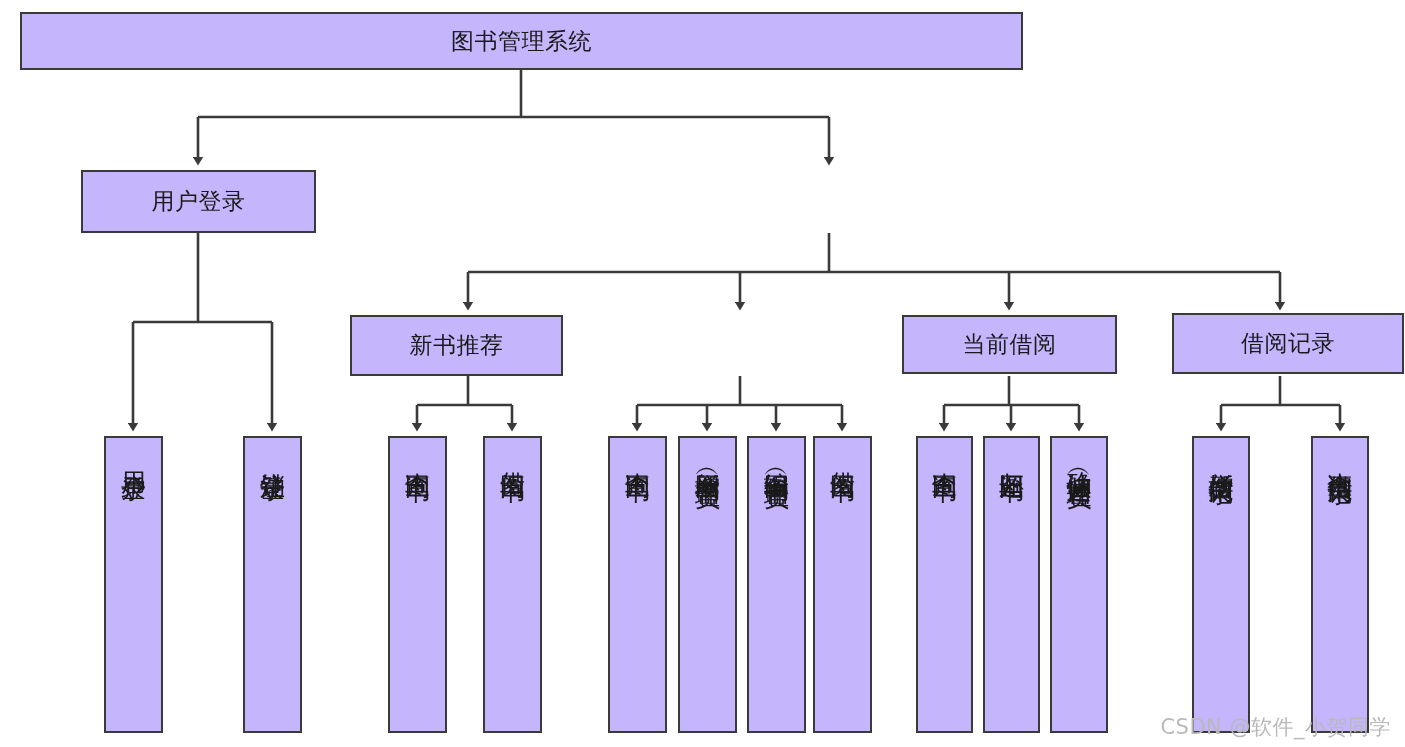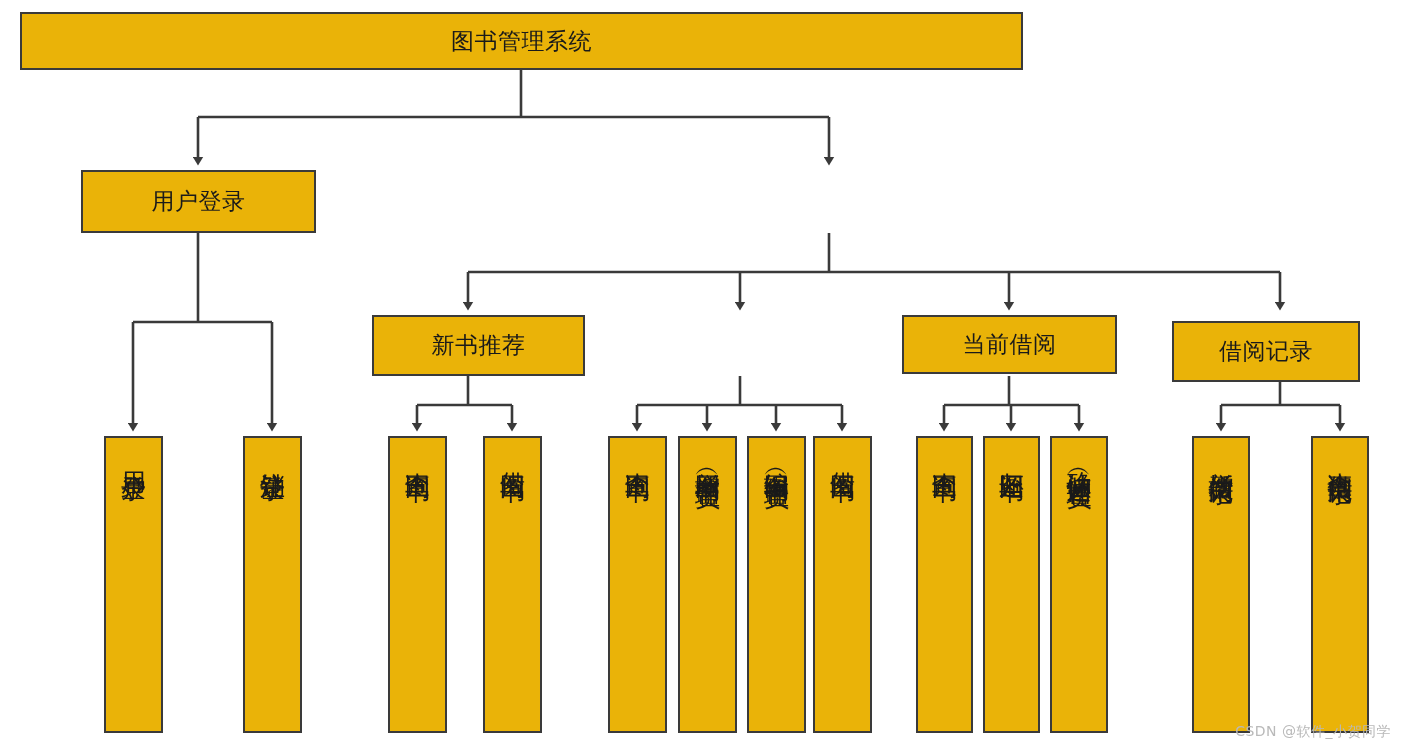--- a/index.html
+++ b/index.html
@@ -21,21 +21,21 @@
     position: absolute;
     left: 0;
     top: 0;
     width: 1405px;
     height: 747px;
     pointer-events: none;
   }
   .node {
     position: absolute;
     box-sizing: border-box;
-    background: #eab308;
+    background: #c4b5fd;
     border: 2.5px solid #3a3a3a;
     display: flex;
     align-items: center;
     justify-content: center;
     z-index: 2;
   }
   .node-label {
     color: #1a1a1a;
     text-align: center;
     line-height: 1.08;
@@ -55,21 +55,21 @@
     text-orientation: upright;
     font-size: 25px;
     line-height: 1.0;
     letter-spacing: 2px;
     white-space: nowrap;
   }
   #watermark {
     position: absolute;
     right: 14px;
     bottom: 6px;
-    font-size: 14px;
+    font-size: 21px;
     color: #b9b9b9;
     letter-spacing: 0.5px;
     z-index: 5;
     white-space: nowrap;
     pointer-events: none;
   }
 </style>
 </head>
 <body>
 
@@ -126,27 +126,27 @@
   </svg>
 
   <div class="node horizontal" style="left:20px; top:12px; width:1003px; height:58px;">
     <span class="node-label">图书管理系统</span>
   </div>
 
   <div class="node horizontal" style="left:81px; top:170px; width:235px; height:63px;">
     <span class="node-label">用户登录</span>
   </div>
 
-  <div class="node horizontal" style="left:372px; top:315px; width:213px; height:61px;">
+  <div class="node horizontal" style="left:350px; top:315px; width:213px; height:61px;">
     <span class="node-label">新书推荐</span>
   </div>
   <div class="node horizontal" style="left:902px; top:315px; width:215px; height:59px;">
     <span class="node-label">当前借阅</span>
   </div>
-  <div class="node horizontal" style="left:1172px; top:321px; width:188px; height:61px;">
+  <div class="node horizontal" style="left:1172px; top:313px; width:232px; height:61px;">
     <span class="node-label">借阅记录</span>
   </div>
 
   <div class="node vertical" style="left:104px; top:436px; width:59px; height:297px;">
     <span class="node-label">用户登录</span>
   </div>
   <div class="node vertical" style="left:243px; top:436px; width:59px; height:297px;">
     <span class="node-label">注销登录</span>
   </div>
 

